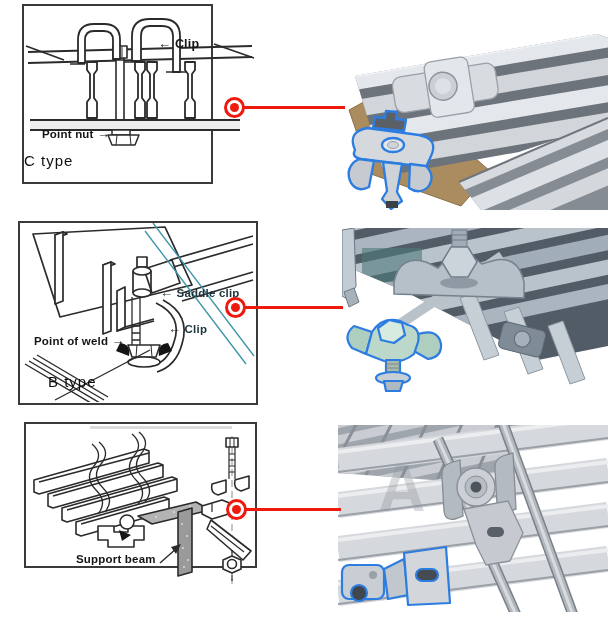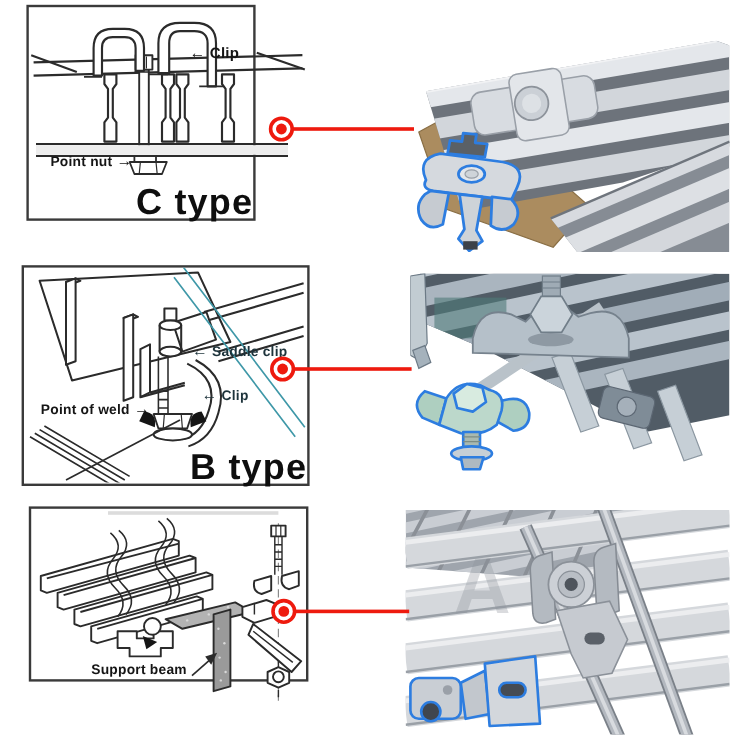--- a/index.html
+++ b/index.html
@@ -5,42 +5,42 @@
   html,body{margin:0;padding:0;background:#fff;}
   .canvas{position:relative;width:610px;height:622px;background:#fff;overflow:hidden;
           font-family:"Liberation Sans",sans-serif;}
   .dbox{position:absolute;background:#fff;border:2px solid #3a3a3a;box-sizing:border-box;}
   .dbox > svg{position:absolute;left:0;top:0;}
   .lbl{position:absolute;font-weight:bold;font-size:11.5px;color:#151515;white-space:nowrap;
        letter-spacing:.2px;line-height:13px;}
   .lbl .ar{font-size:13px;line-height:13px;}
   .lbl.big{font-size:12.5px;}
   .teal{color:#1d333b;}
-  .type-title{position:absolute;left:0;width:100%;text-align:right;font-weight:bold;
-              font-size:30px;color:#0e0e0e;letter-spacing:1px;}
+  .type-title{position:absolute;left:0;width:100%;text-align:left;font-weight:normal;
+              font-size:15px;color:#0e0e0e;letter-spacing:1px;}
   .photo{position:absolute;}
   .red-line{position:absolute;height:3px;background:#ee1a0e;z-index:5;}
   .target{position:absolute;width:21px;height:21px;box-sizing:border-box;border:3px solid #ee1a0e;
           border-radius:50%;background:#fff;z-index:6;}
   .target i{position:absolute;left:50%;top:50%;width:9px;height:9px;margin:-4.5px 0 0 -4.5px;
             background:#ee1a0e;border-radius:50%;display:block;}
   #boxC{left:22px;top:4px;width:191px;height:180px;}
   #boxB{left:18px;top:221px;width:240px;height:184px;}
   #boxA{left:24px;top:422px;width:233px;height:146px;}
   #photo1{left:341px;top:24px;width:267px;height:186px;}
   #photo2{left:342px;top:228px;width:266px;height:179px;}
   #photo3{left:338px;top:425px;width:270px;height:187px;}
   #line1{left:244px;top:106px;width:101px;}
   #line2{left:245px;top:306px;width:98px;}
   #line3{left:246px;top:508px;width:95px;}
   #target1{left:224px;top:97px;}
   #target2{left:225px;top:297px;}
   #target3{left:226px;top:499px;}
   #titleC{top:146px;}
-  #titleB{top:150px;}
+  #titleB{top:150px;padding-left:28px;}
   #titleA{top:148px;}
 </style>
 </head>
 <body>
 
 <div class="canvas">
 
   <div class="dbox" id="boxC">
     <svg width="232" height="176" viewBox="0 0 232 176">
       <g stroke="#2b2b2b" stroke-width="1.8" fill="none" stroke-linejoin="round">

